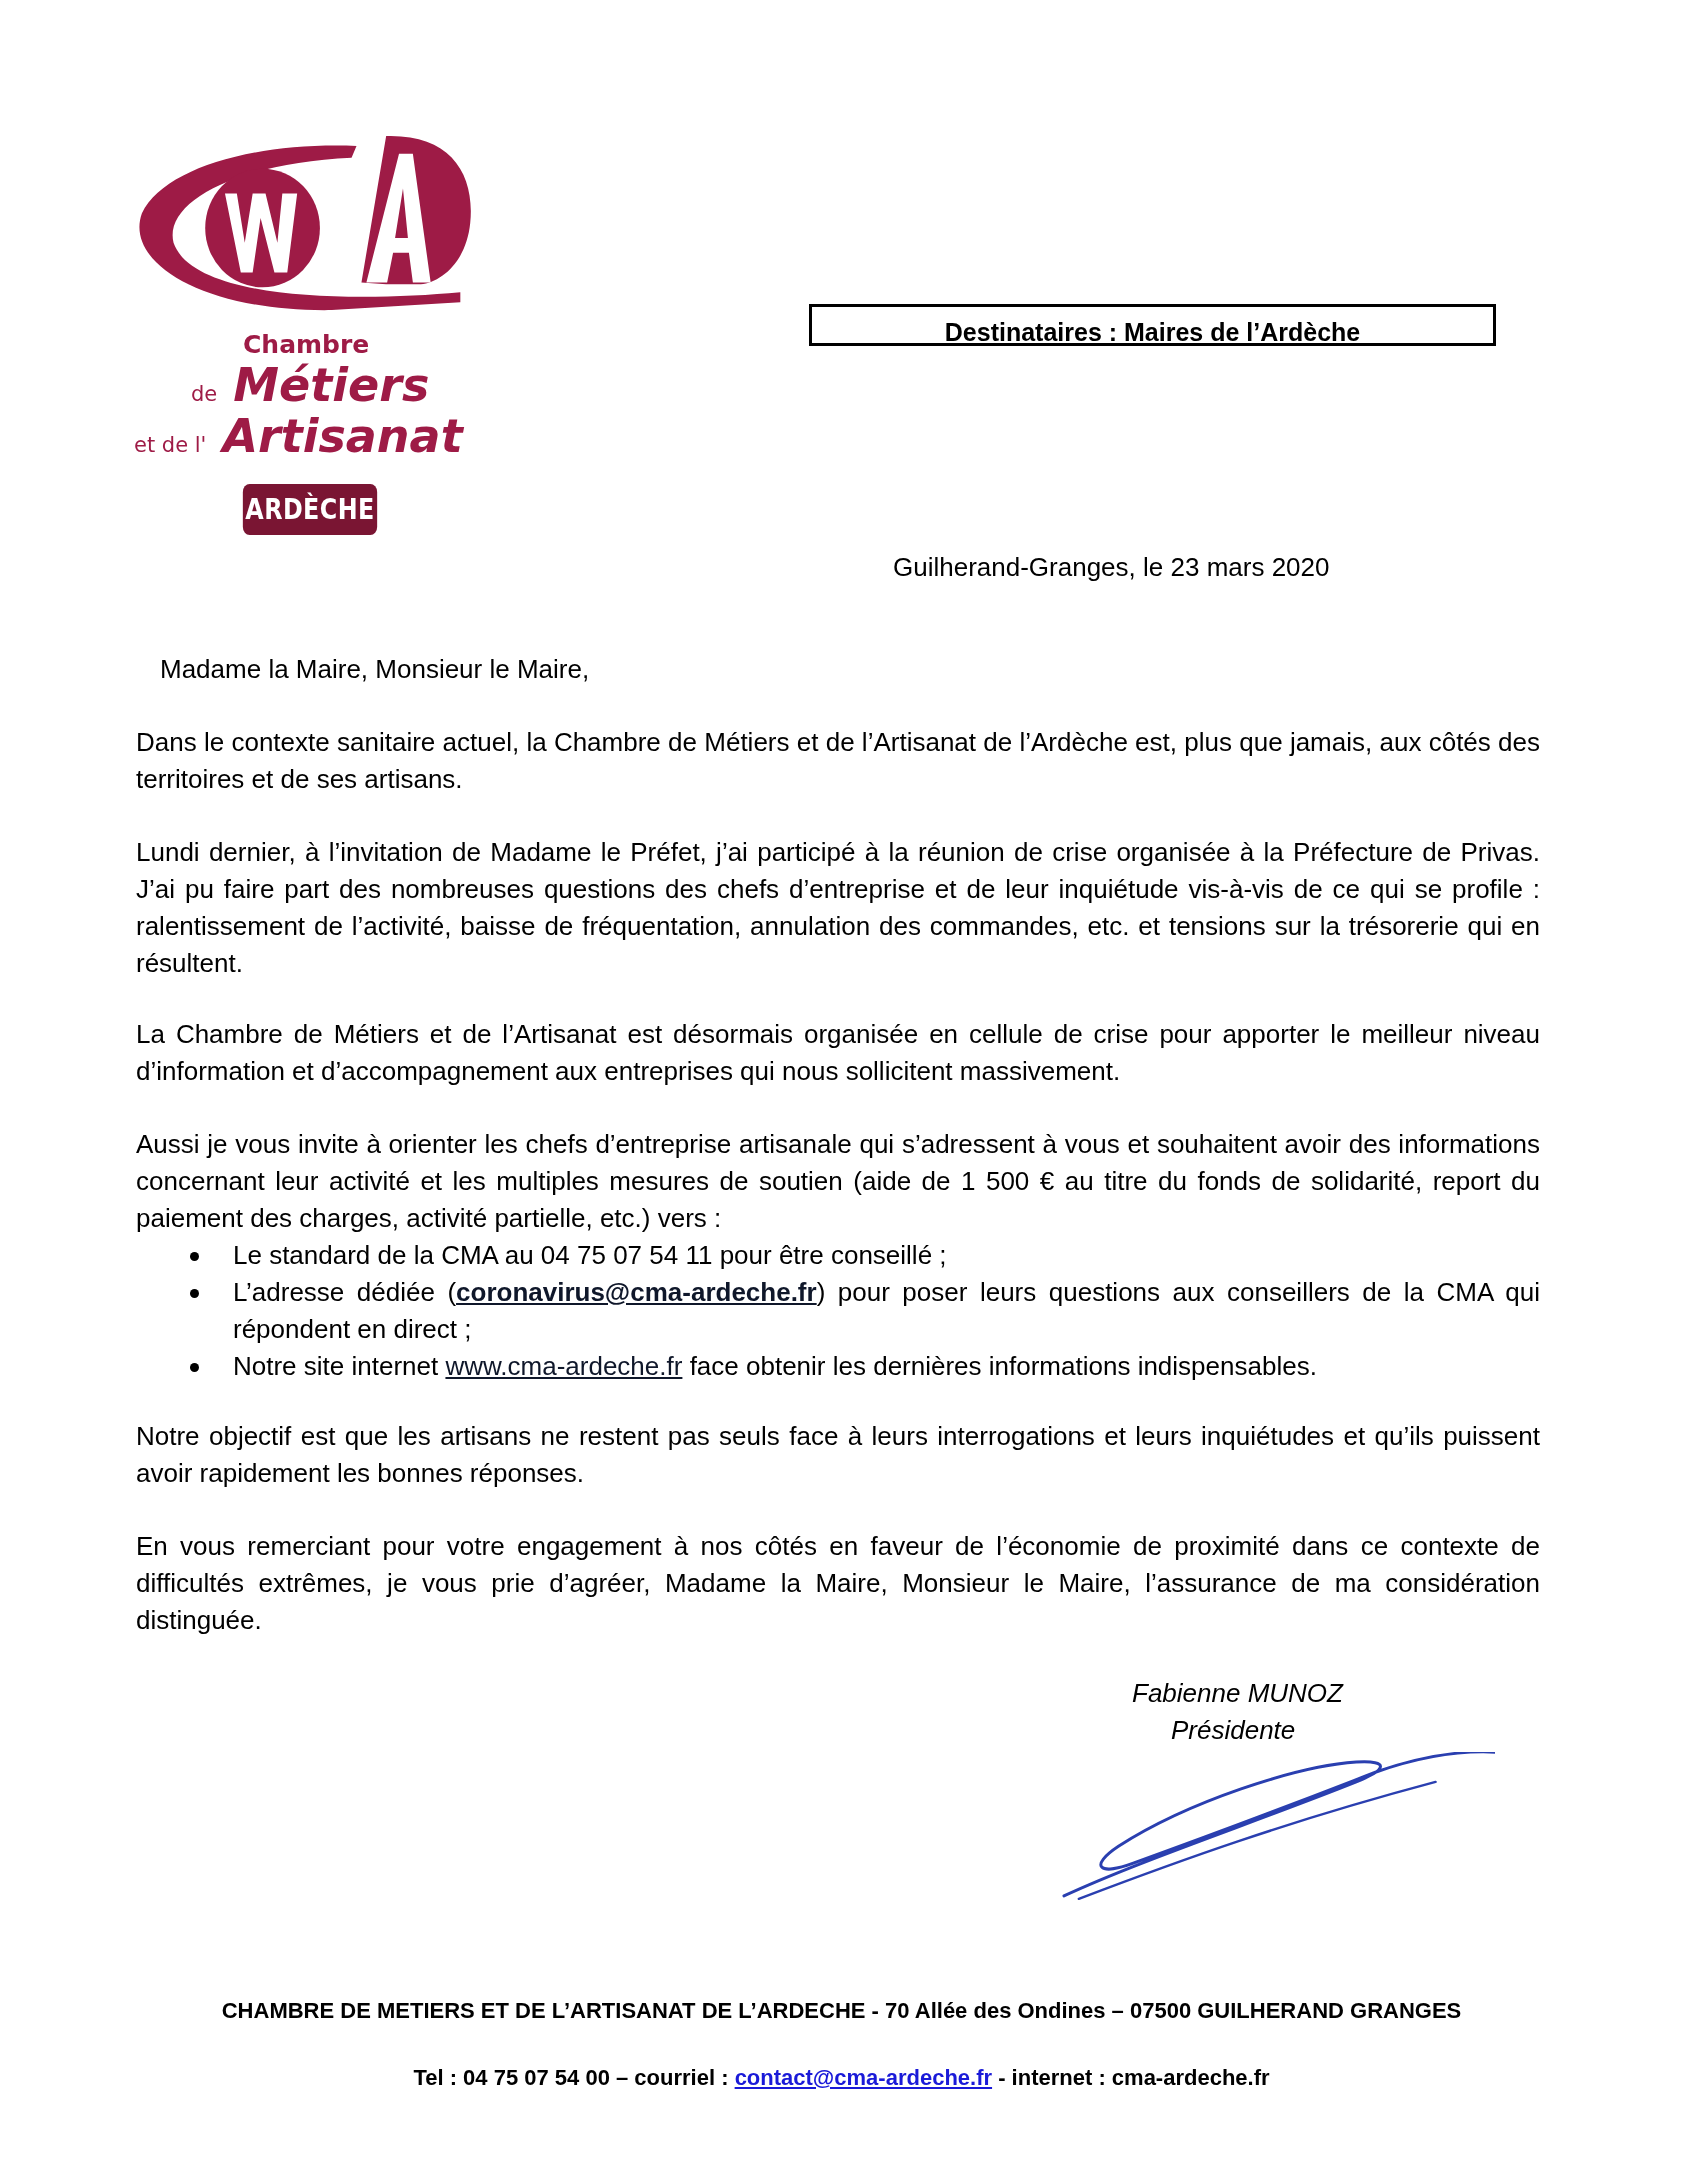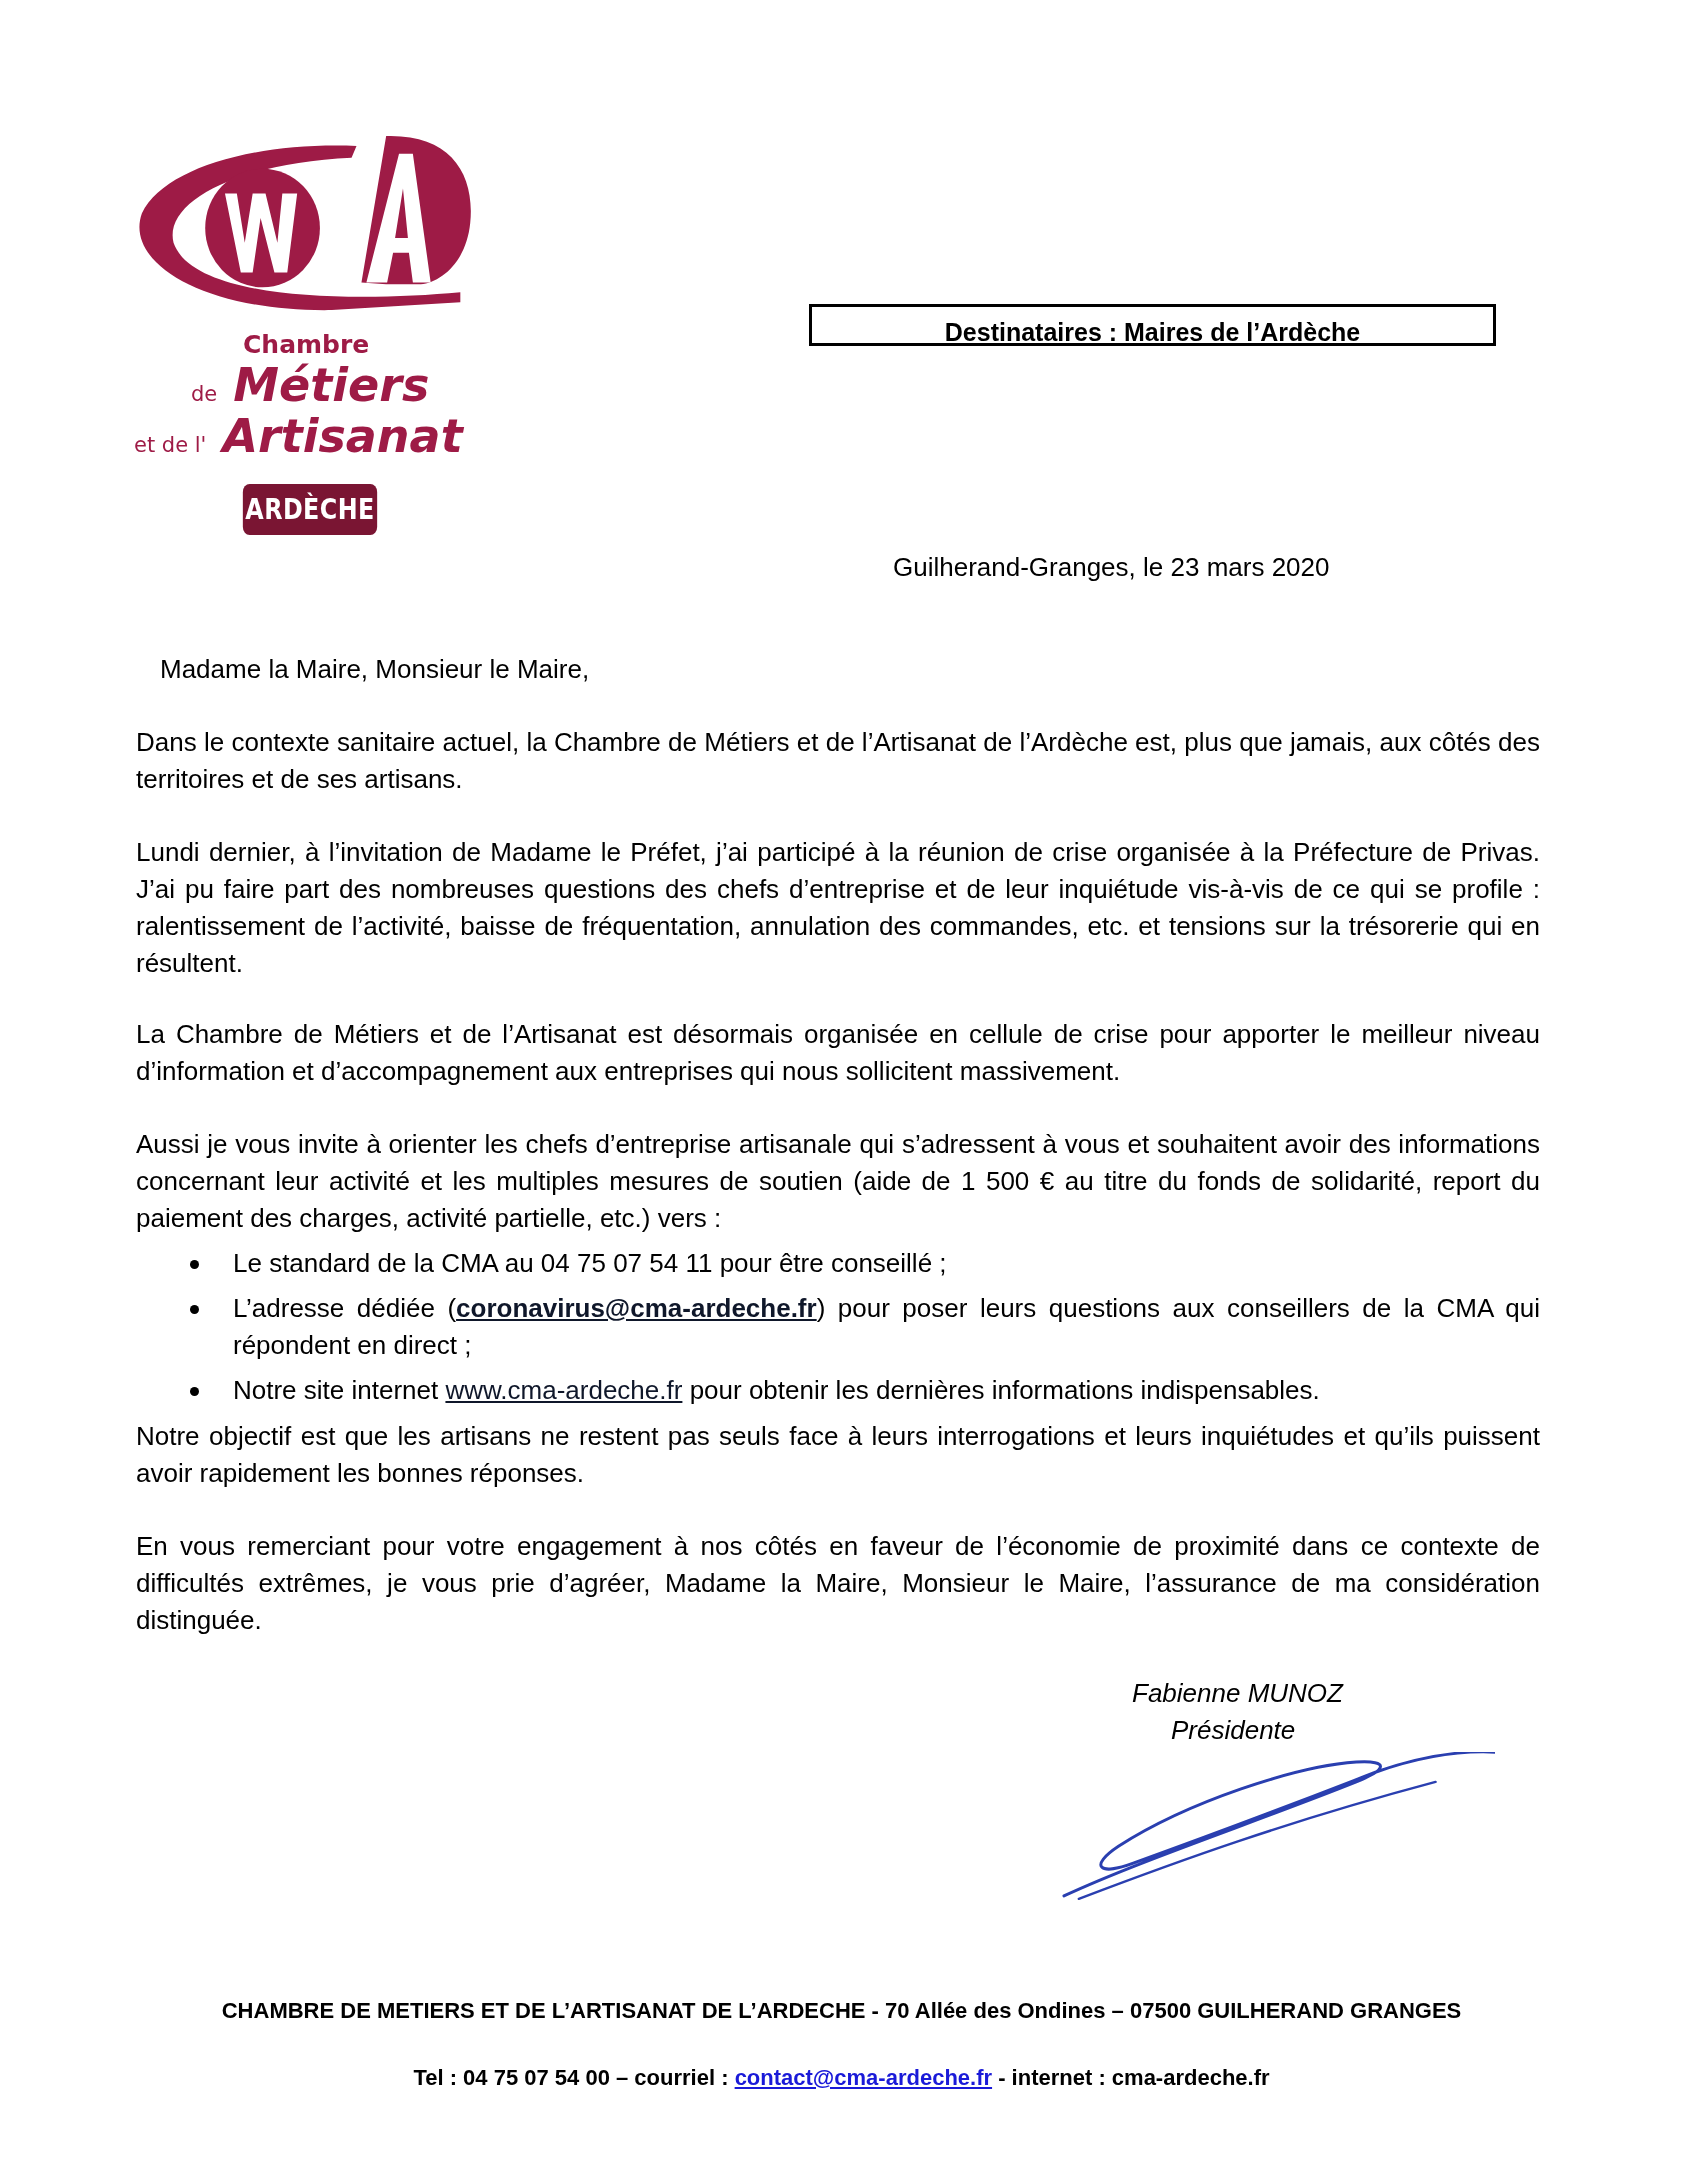--- a/index.html
+++ b/index.html
@@ -19,21 +19,21 @@
               box-sizing:border-box; text-align:center; font-weight:bold; font-size:25px; line-height:50px; }
   .date { position:absolute; left:893px; top:552px; font-size:26px; }
   .body-text { position:absolute; left:136px; width:1404px; font-size:26px; line-height:37px; text-align:justify; }
   .body-text p { margin:0; }
   .salutation { top:651px;margin-left:24px; }
   .p1 { top:724px; }
   .p2 { top:834px; }
   .p3 { top:1016px; }
   .p4 { top:1126px; }
   .bullets { position:absolute; left:136px; top:1237px; width:1404px; font-size:26px; line-height:37px; margin:0; padding:0; list-style:none; }
-  .bullets li { position:relative; padding-left:97px; text-align:justify;margin-top:8px; }
+  .bullets li { position:relative; padding-left:97px; text-align:justify; }
   .bullets li .dot { position:absolute; left:54px; top:15px; width:9px; height:9px; border-radius:50%; background:#000; }
   .bullets a { color:#0f172a; text-decoration:underline; }
   .bullets a.bold { font-weight:bold; }
   .p5 { top:1418px; }
   .p6 { top:1528px; }
   .sig-name { position:absolute; left:1132px; top:1675px; font-size:26px; font-style:italic; line-height:37px; }
   .sig-title { position:absolute; left:1171px; top:1712px; font-size:26px; font-style:italic; line-height:37px; }
   .signature { position:absolute; left:1059px; top:1752px; width:436px; height:149px; }
   .footer1 { position:absolute; left:0; width:1683px; top:1998px; text-align:center; font-size:22px; font-weight:bold; }
   .footer2 { position:absolute; left:0; width:1683px; top:2065px; text-align:center; font-size:22px; font-weight:bold; }
@@ -84,21 +84,21 @@
   <li>
     <span class="dot"></span>
     <span>Le standard de la CMA au 04 75 07 54 11 pour être conseillé ;</span>
   </li>
   <li>
     <span class="dot"></span>
     <span>L’adresse dédiée (</span><a class="bold" href="coronavirus@cma-ardeche.fr">coronavirus@cma-ardeche.fr</a><span>) pour poser leurs questions aux conseillers de la CMA qui répondent en direct ;</span>
   </li>
   <li>
     <span class="dot"></span>
-    <span>Notre site internet </span><a href="www.cma-ardeche.fr">www.cma-ardeche.fr</a><span> pour obtenir les dernières informations indispensables.</span>
+    <span>Notre site internet </span><a href="www.cma-ardeche.fr">www.cma-ardeche.fr</a><span> face obtenir les dernières informations indispensables.</span>
   </li>
 </ul>
 
 <div class="body-text p5">
     <p>Notre objectif est que les artisans ne restent pas seuls face à leurs interrogations et leurs inquiétudes et qu’ils puissent avoir rapidement les bonnes réponses.</p>
   </div>
 <div class="body-text p6">
     <p>En vous remerciant pour votre engagement à nos côtés en faveur de l’économie de proximité dans ce contexte de difficultés extrêmes, je vous prie d’agréer, Madame la Maire, Monsieur le Maire, l’assurance de ma considération distinguée.</p>
   </div>
 

